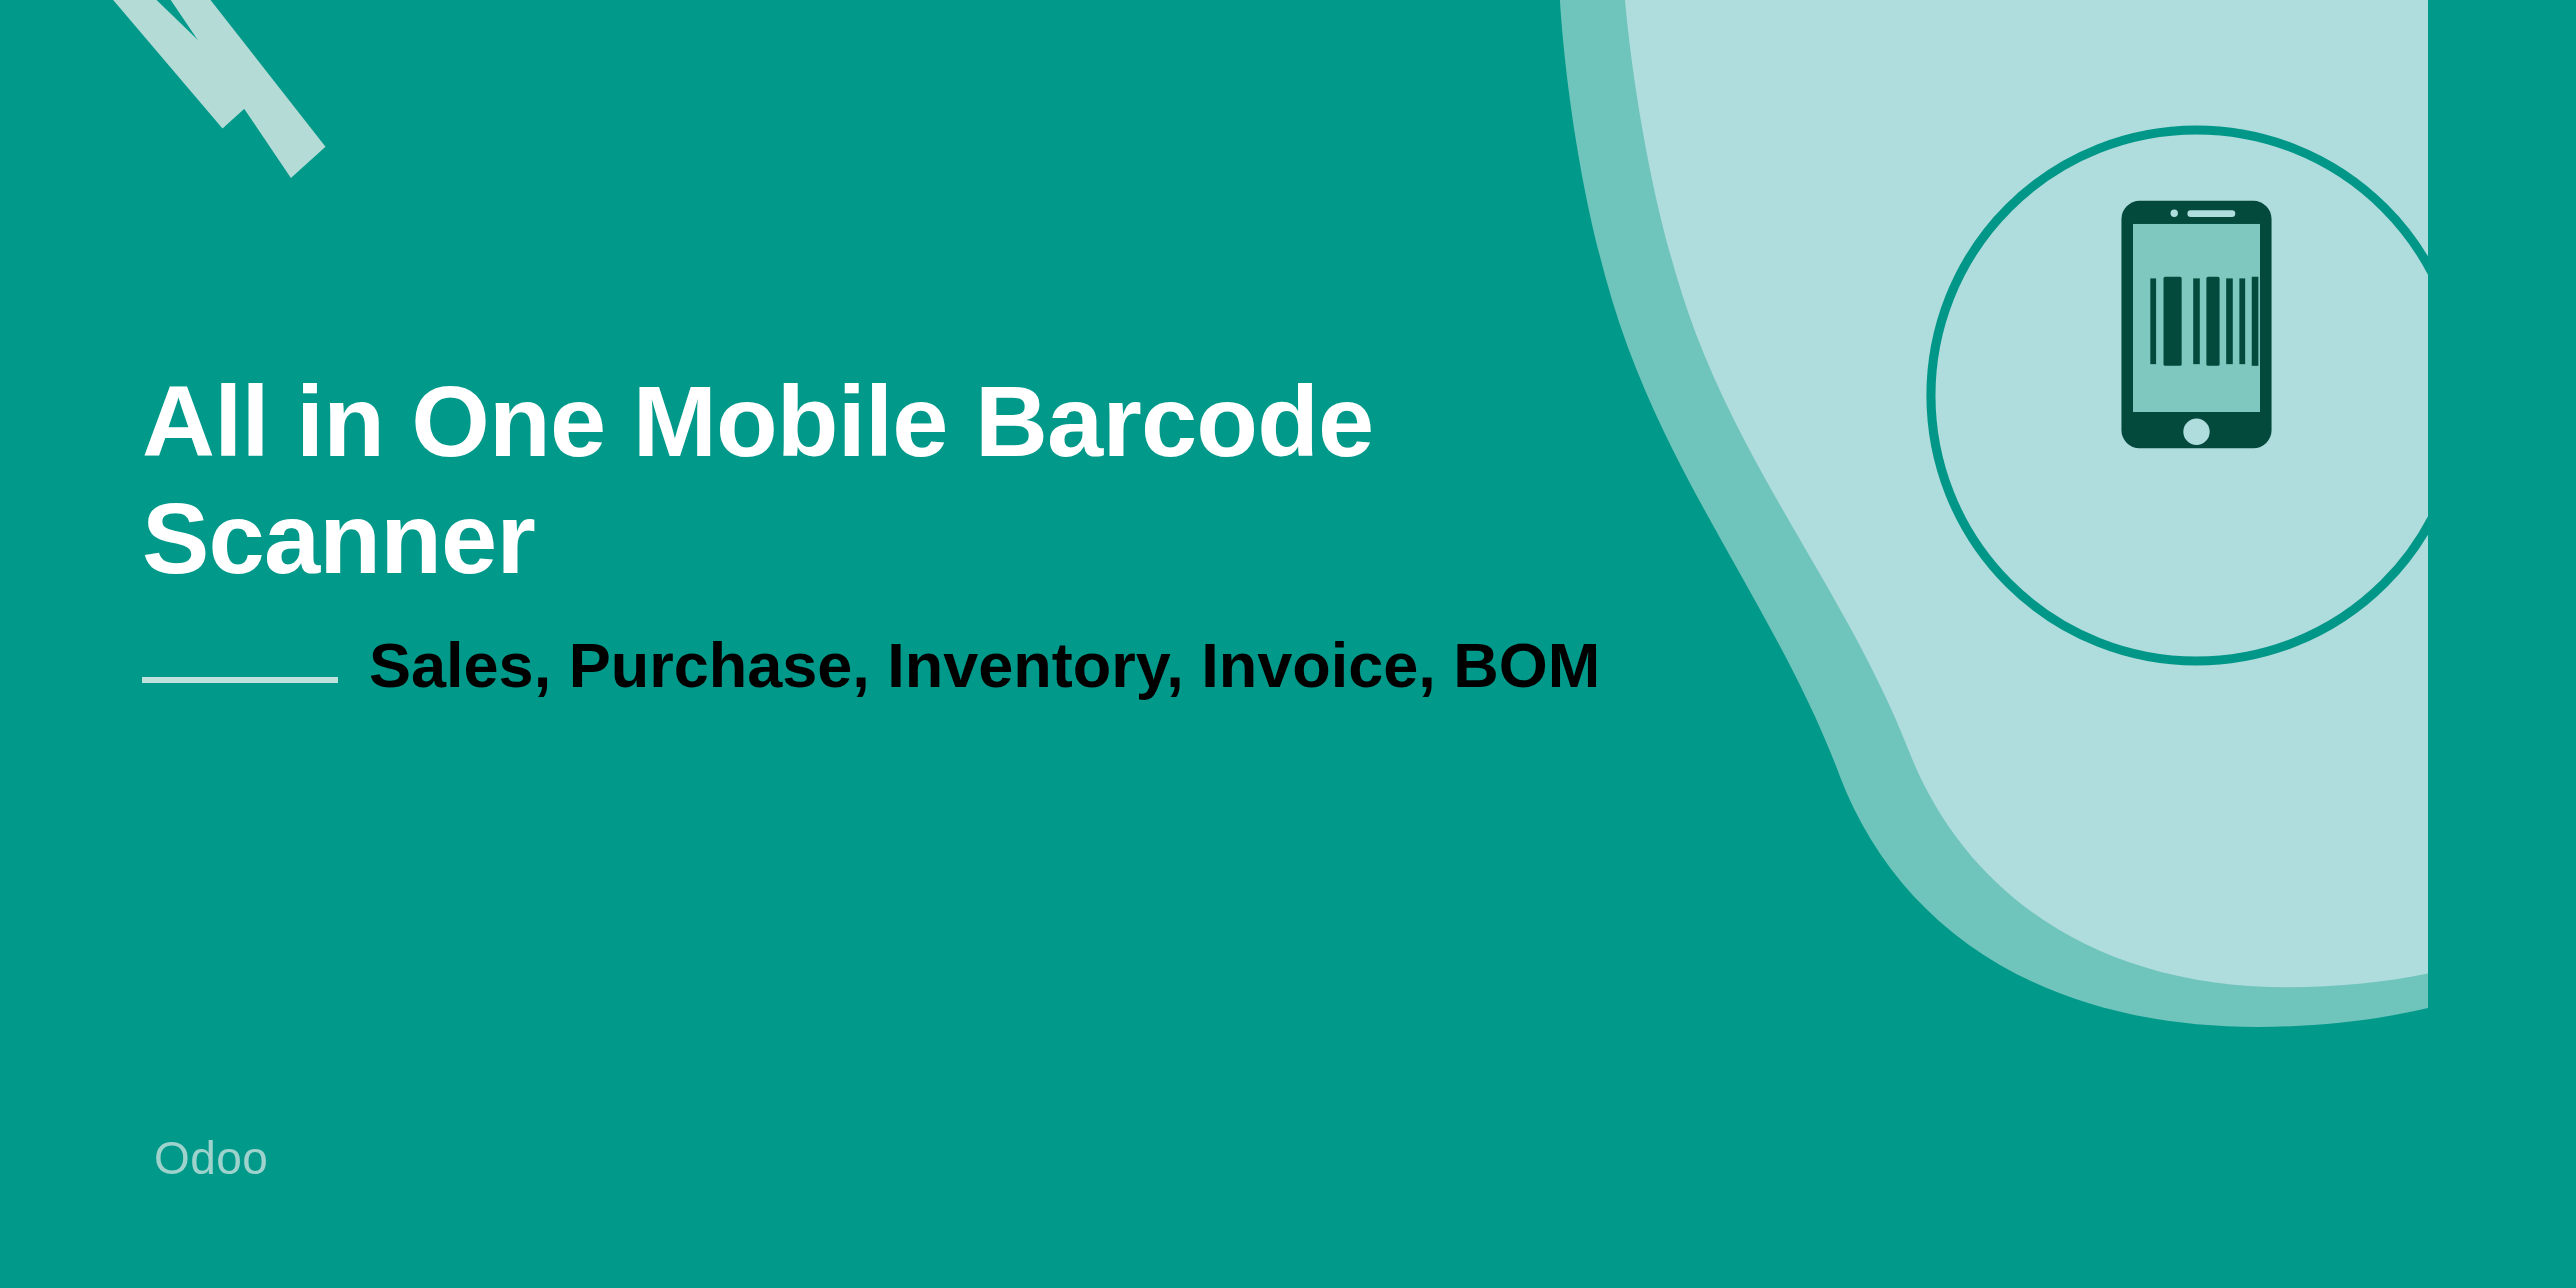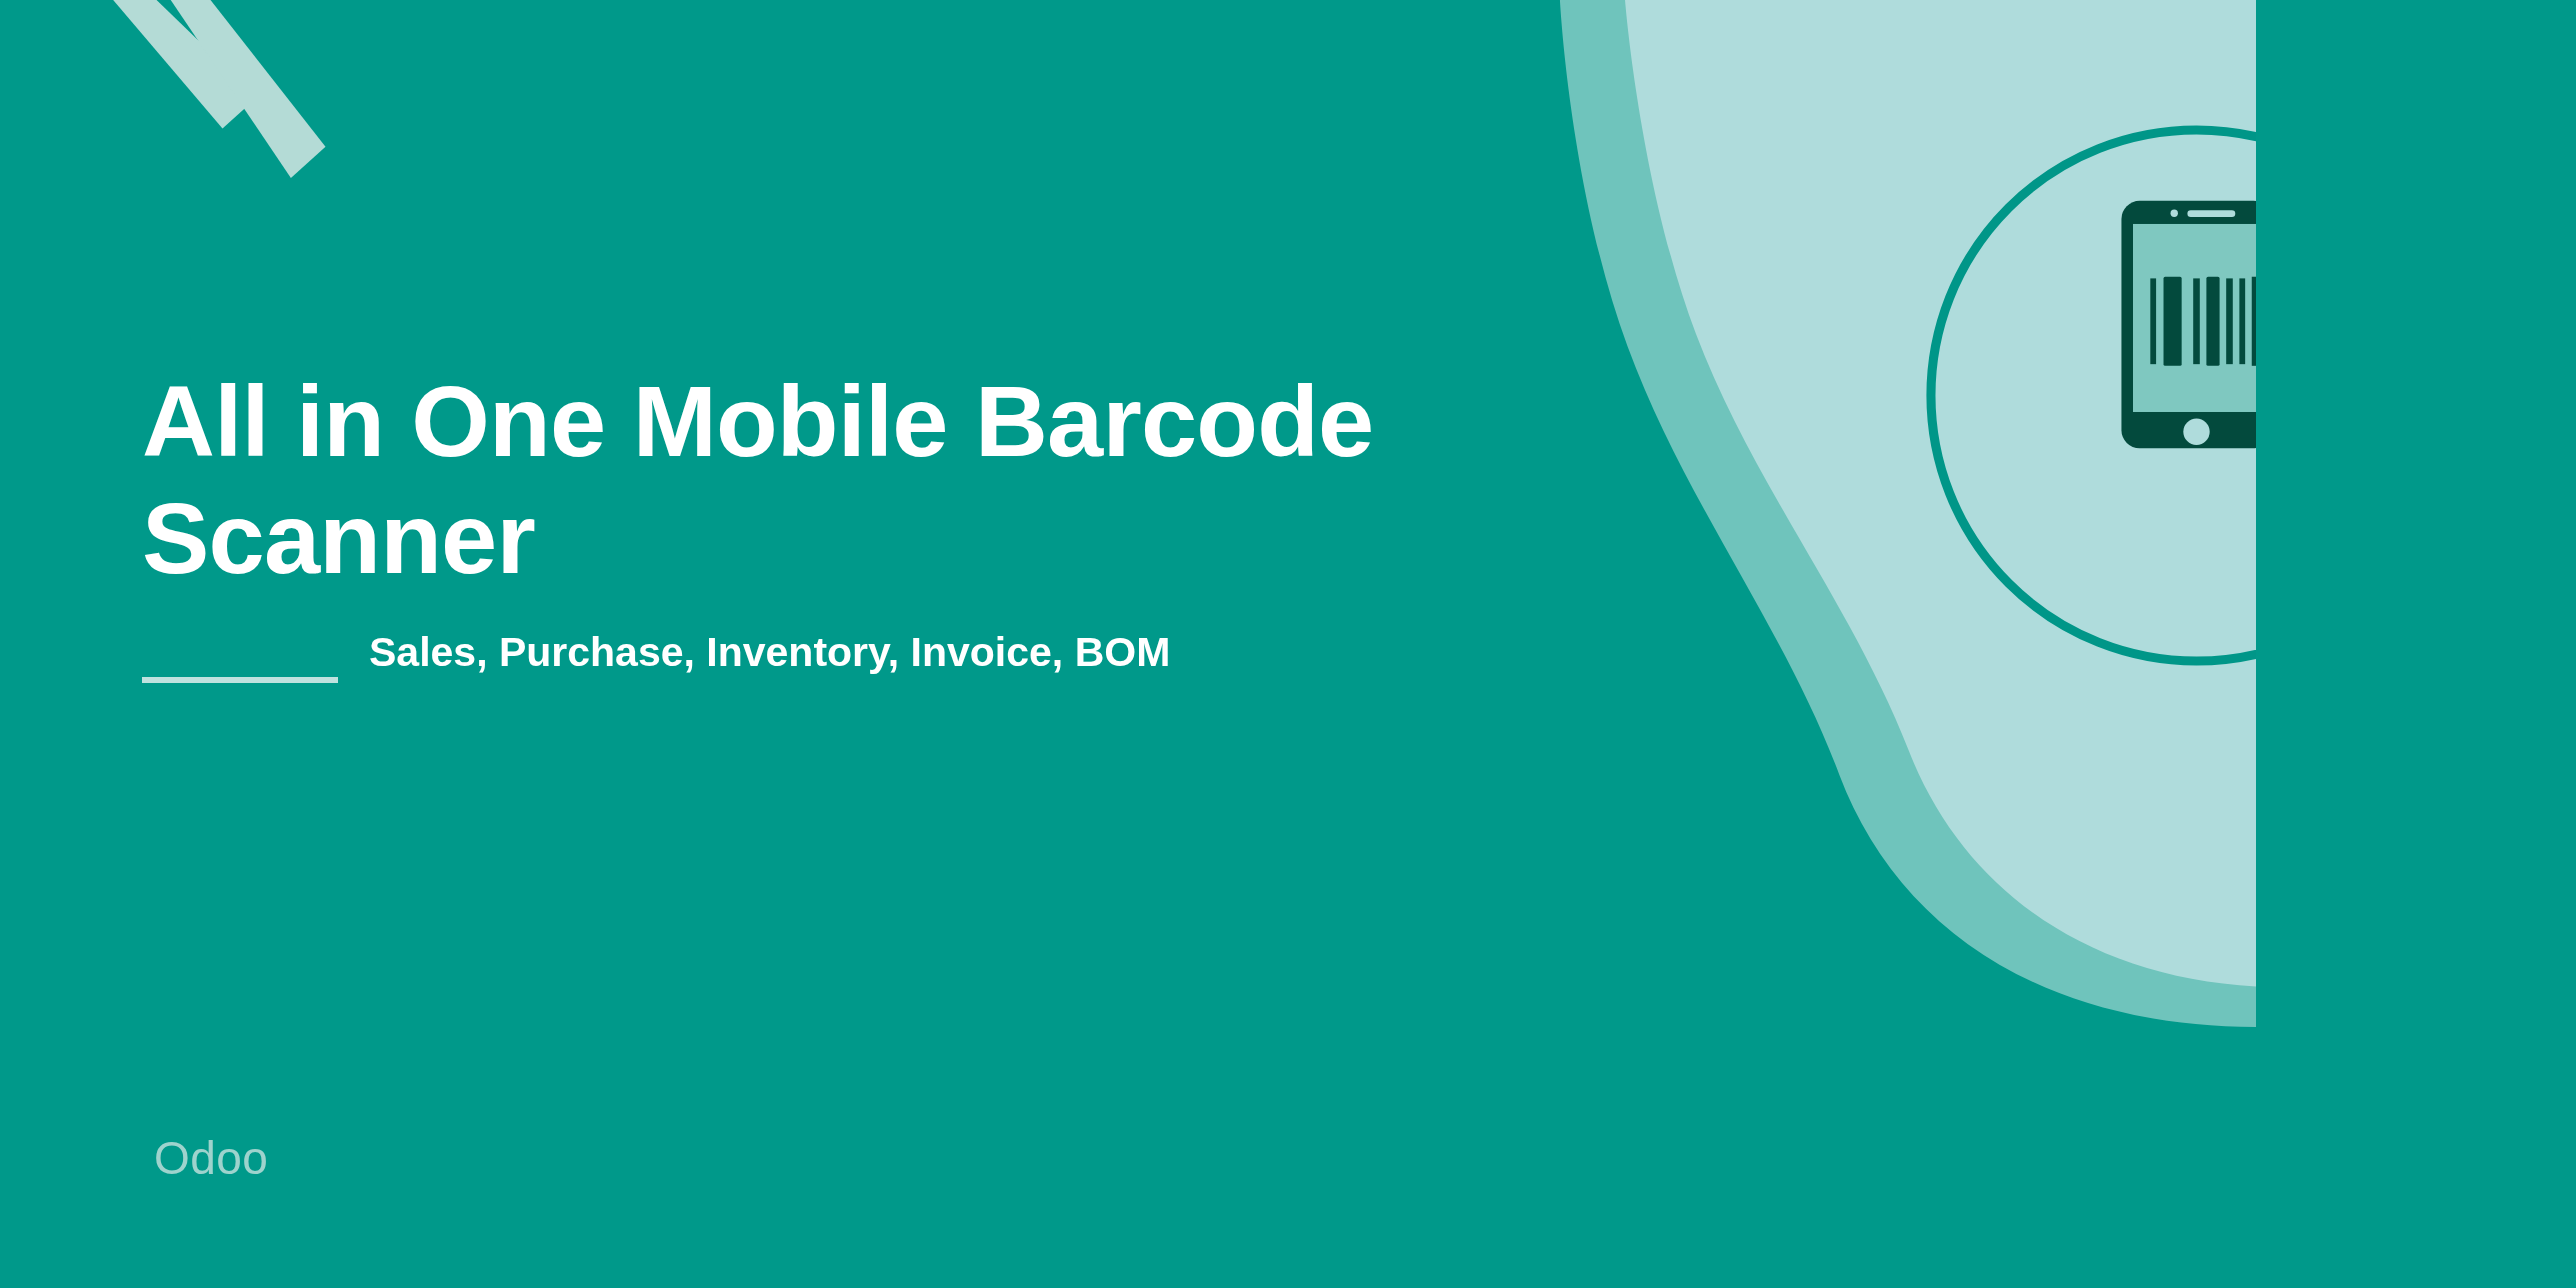--- a/index.html
+++ b/index.html
@@ -7,21 +7,21 @@
 
   html, body {
     width:2576px; height:1289px;
     overflow:hidden;
     background:#00998A;
     font-family:"Liberation Sans", sans-serif;
   }
 
   #slide {
     position:relative;
-    width:2256px;
+    width:2428px;
     height:1289px;
     background:#00998A;
     overflow:hidden;
   }
 
   
   #bg-art {
     position:absolute;
     top:0; left:0;
     width:2576px;
@@ -54,24 +54,24 @@
 
   #subtitle-dash {
     width:196px;
     height:5.8px;
     background:#BFE2DF;
     flex:0 0 auto;
     margin-top:49px;
   }
 
   #subtitle {
-    font-size:41px;
+    font-size:63px;
     line-height:1.2;
     font-weight:bold;
-    color:#ffffff;
+    color:#000000;
     margin-left:31px;
     max-width:1384px;
   }
 
   
   #footer-brand {
     position:absolute;
     left:154px;
     top:1131px;
     font-size:46px;

